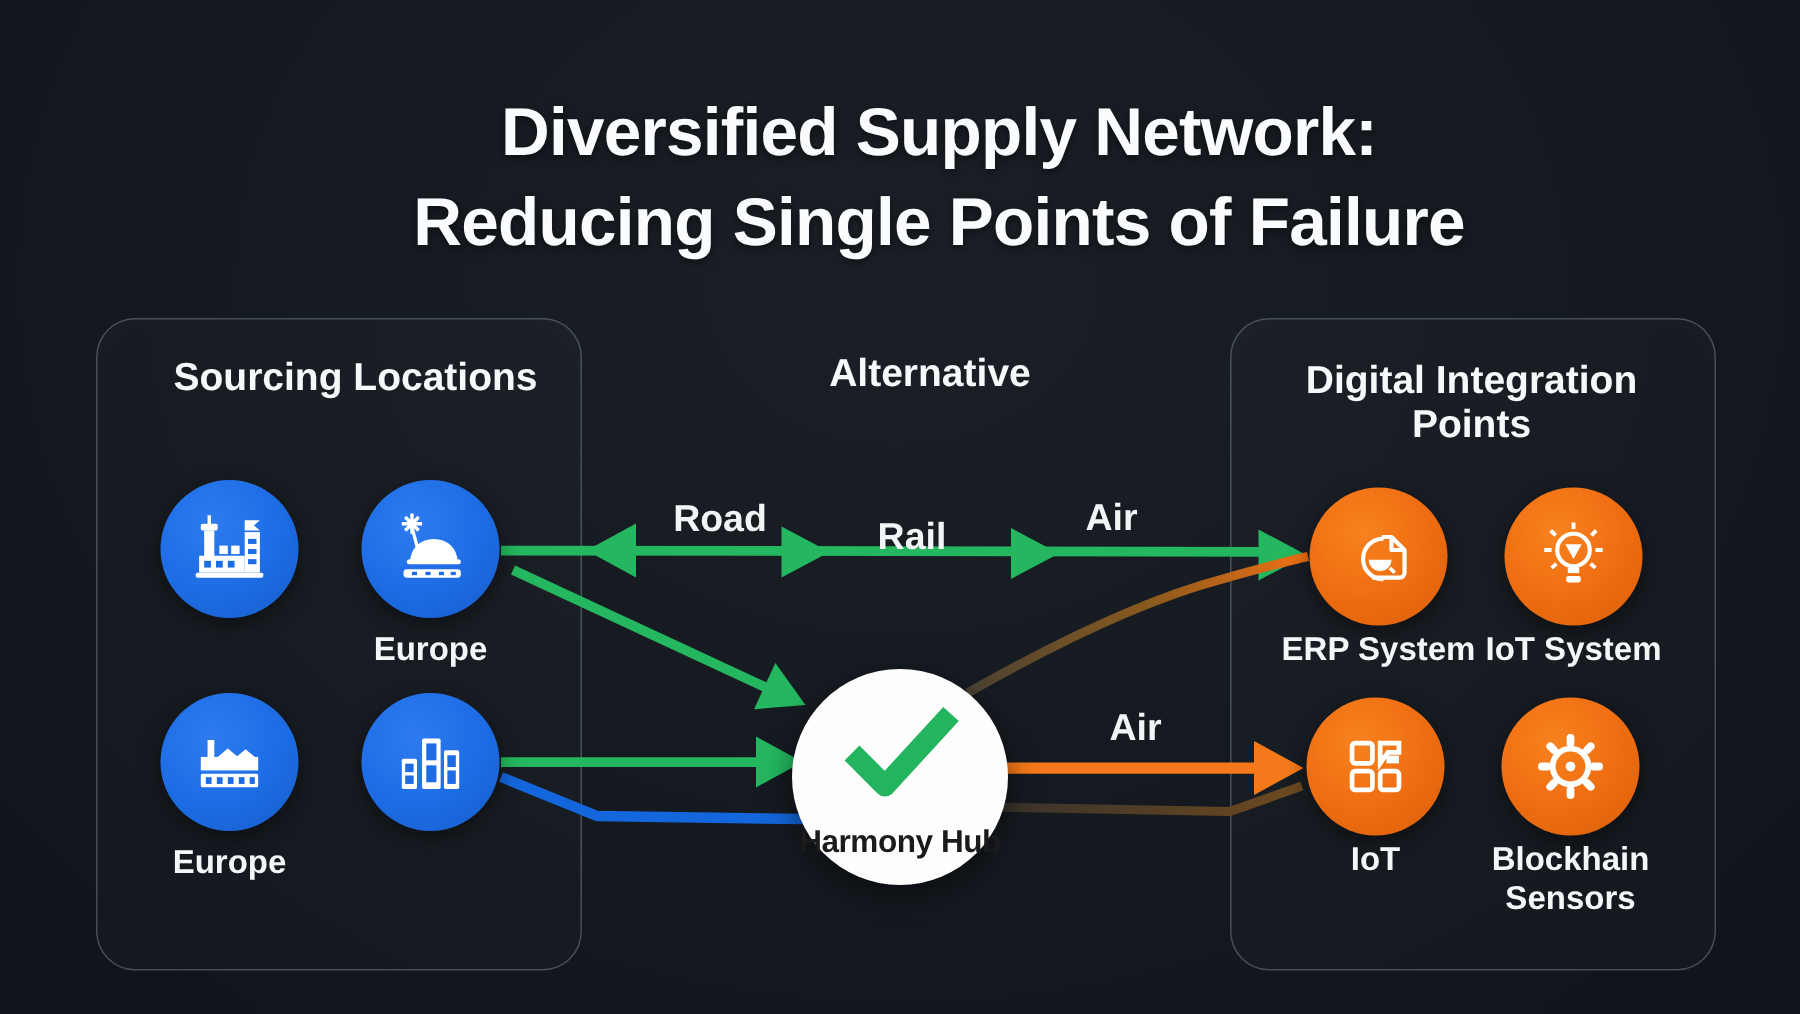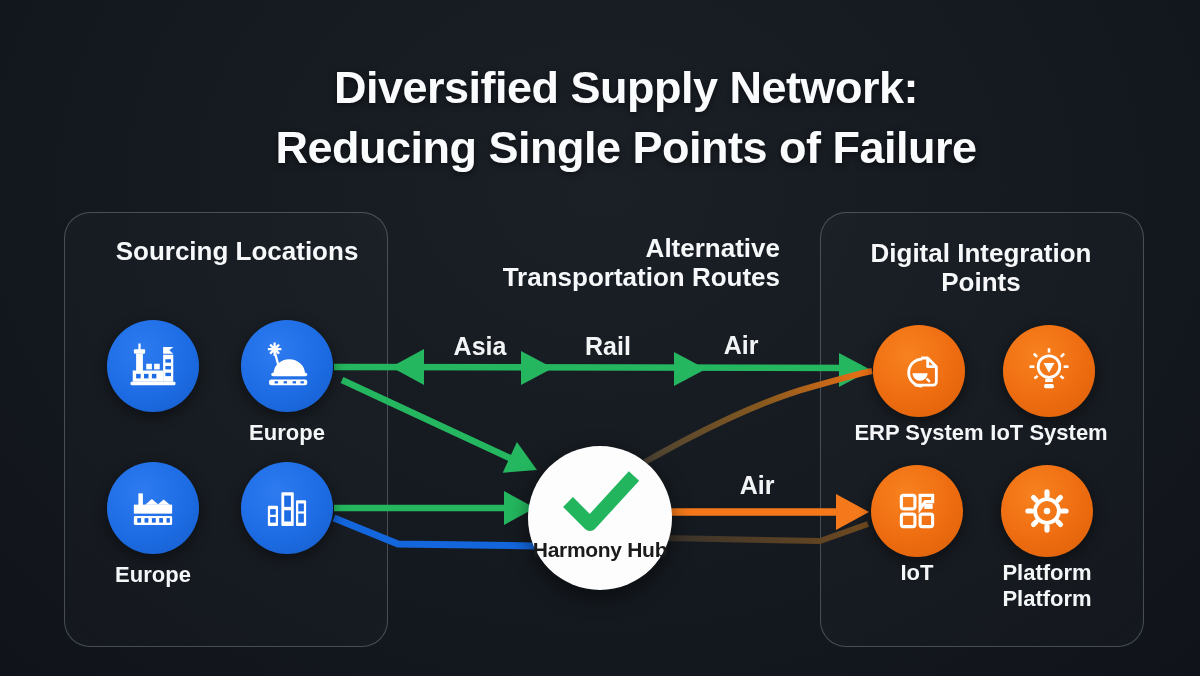--- a/index.html
+++ b/index.html
@@ -20,63 +20,62 @@
     border:1.5px solid rgba(150,162,178,.38);border-radius:26px;
     background:rgba(255,255,255,.015);
     box-shadow:inset 0 0 40px rgba(255,255,255,.015);
   }
   #panel-left{left:64px;top:212px;width:322px;height:433px;}
   #panel-right{left:820px;top:212px;width:322px;height:433px;}
   .panel-heading{
     font-size:26px;font-weight:700;text-align:center;line-height:29px;color:#f6f8fa;
   }
   #sourcing-heading{left:64px;top:237px;width:322px;padding-left:12px;}
-  #routes-heading{left:420px;top:234px;width:360px;text-align:right;}
+  #routes-heading{left:440px;top:234px;width:360px;}
   #digital-heading{left:820px;top:239px;width:322px;}
   .route-label{
     font-size:25px;font-weight:600;text-align:center;width:90px;color:#f2f4f6;
   }
   .node{
     width:92px;height:92px;border-radius:50%;
     display:flex;align-items:center;justify-content:center;
     box-shadow:0 4px 14px rgba(0,0,0,.45);
   }
   .node.blue{background:radial-gradient(circle at 38% 32%, #2e7bf0 0%, #1d6ce4 55%, #155cc9 100%);}
   .node.orange{background:radial-gradient(circle at 38% 32%, #f8821f 0%, #ee6c10 55%, #d95f08 100%);}
   .node-label{
     font-size:22px;font-weight:600;text-align:center;line-height:26px;color:#f4f6f8;
   }
   #hub{
     left:528px;top:446px;width:144px;height:144px;border-radius:50%;
     background:#fdfdfd;box-shadow:0 6px 20px rgba(0,0,0,.5);
     display:flex;flex-direction:column;align-items:center;
   }
   #hub-label{
-    font-size:21px;font-weight:700;color:#1b1b1b;margin-top:0;letter-spacing:-0.3px;
+    font-size:21px;font-weight:700;color:#1b1b1b;margin-top:12px;letter-spacing:-0.3px;
   }
   svg.icon{display:block;}
   #connectors{left:0;top:0;pointer-events:none;}
 </style>
 </head>
 <body>
 
 <div id="stage">
 
   <div class="abs title">
     <div>Diversified Supply Network:</div>
     <div>Reducing Single Points of Failure</div>
   </div>
 
   <div class="abs panel" id="panel-left"></div>
   <div class="abs panel" id="panel-right"></div>
 
   <div class="abs panel-heading" id="sourcing-heading">Sourcing Locations</div>
   <div class="abs panel-heading" id="routes-heading">
     <div>Alternative</div>
-    <div>Transportation Routes</div>
   </div>
   <div class="abs panel-heading" id="digital-heading">
     <div>Digital Integration</div>
     <div>Points</div>
   </div>
 
   <svg id="connectors" class="abs" width="1200" height="676" viewBox="0 0 1200 676">
     <defs>
       <linearGradient id="hubErpGrad" gradientUnits="userSpaceOnUse" x1="645" y1="462" x2="872" y2="371">
         <stop offset="0" stop-color="#4a4233"></stop>
@@ -104,22 +103,22 @@
     <path d="M334 518 L398 544 L536 546" stroke="#1466dc" stroke-width="7" fill="none" stroke-linejoin="round"></path>
 
     <path d="M645 462 C710 425 770 398 815 386 C840 379 858 374 872 371" stroke="url(#hubErpGrad)" stroke-width="6" fill="none"></path>
 
     <path d="M668 512 L838 512" stroke="#f5791a" stroke-width="7.5" fill="none"></path>
     <polygon points="869,512 836,494 836,530" fill="#f5791a"></polygon>
 
     <path d="M664 538 L820 541 L868 524" stroke="url(#darkLowGrad)" stroke-width="6" fill="none" stroke-linejoin="round"></path>
   </svg>
 
-  <div class="abs route-label" style="left:435px;top:332px">Asia</div>
-  <div class="abs route-label" style="left:563px;top:332px">Rail</div>
+  <div class="abs route-label" style="left:435px;top:332px">Road</div>
+  <div class="abs route-label" style="left:563px;top:344px">Rail</div>
   <div class="abs route-label" style="left:696px;top:331px">Air</div>
   <div class="abs route-label" style="left:712px;top:471px">Air</div>
 
   <div class="abs node blue" style="left:107px;top:320px">
     <span>
       <svg class="icon" width="54" height="54" viewBox="0 0 48 48" fill="#ffffff">
         <rect x="11" y="4" width="2" height="6"></rect>
           <rect x="7" y="9" width="10" height="4" rx="1"></rect>
         <rect x="9" y="13" width="6" height="16"></rect>
         <rect x="33" y="14" width="9" height="24"></rect>
@@ -266,15 +265,15 @@
           <rect x="21.6" y="4" width="4.8" height="8" rx="2.4" transform="rotate(90 24 24)"></rect>
           <rect x="21.6" y="36" width="4.8" height="8" rx="2.4" transform="rotate(90 24 24)"></rect>
           <rect x="21.6" y="4" width="4.8" height="8" rx="2.4" transform="rotate(135 24 24)"></rect>
           <rect x="21.6" y="36" width="4.8" height="8" rx="2.4" transform="rotate(135 24 24)"></rect>
           <circle cx="24" cy="24" r="3"></circle>
         </g>
         <circle cx="24" cy="24" r="11" fill="none" stroke="#ffffff" stroke-width="3.6"></circle>
       </svg>
     </span>
   </div>
-  <div class="abs node-label" style="left:972px;top:560px;width:150px">Platform Platform</div>
+  <div class="abs node-label" style="left:972px;top:560px;width:150px">Blockhain Sensors</div>
 
 </div>
 
 </body></html>

